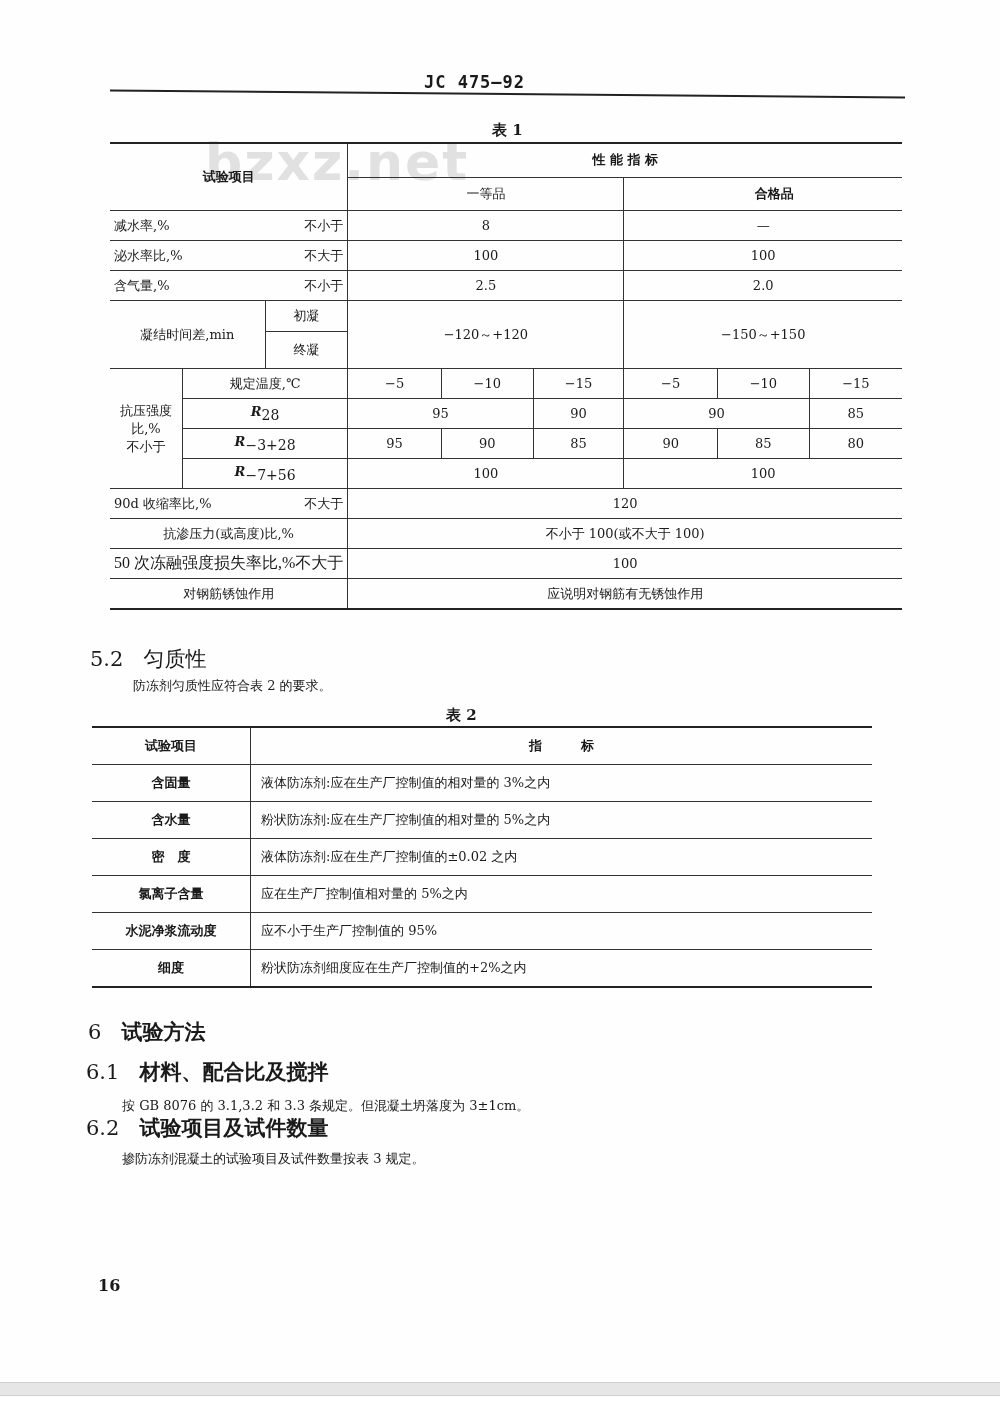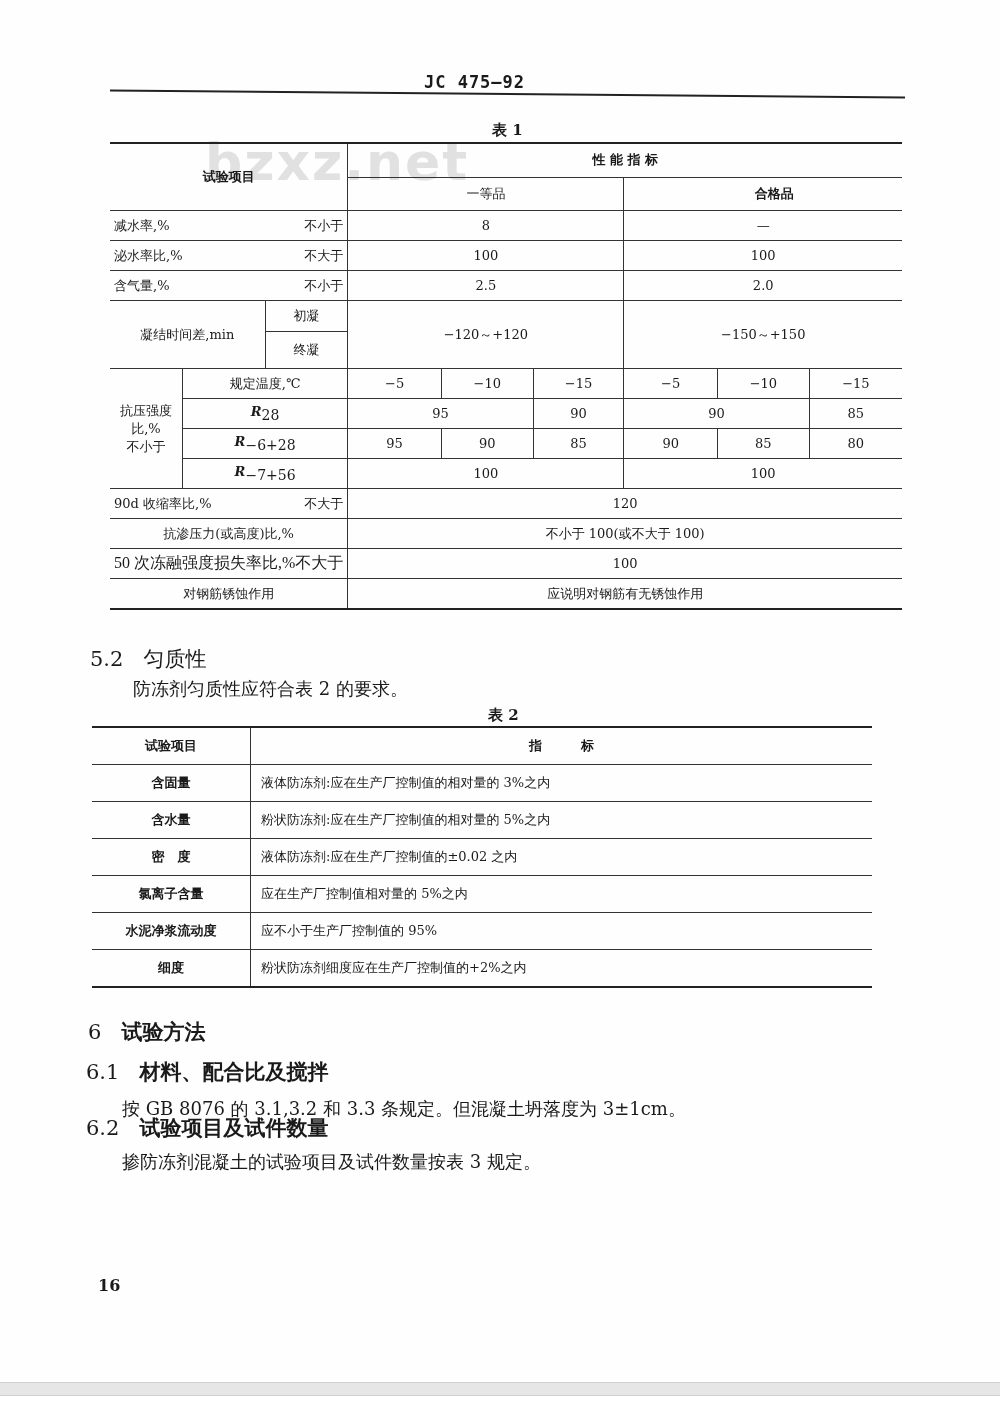--- a/index.html
+++ b/index.html
@@ -19,21 +19,21 @@
   .t1 td.l { text-align:left; border-right:none; }
   .t1 td.r { text-align:right; border-left:none; }
   .t1 tr > td:first-child { border-left:none; }
   .t1 tr > td:last-child { border-right:none; }
   .t2 { left:92px; top:726px; width:780px; border-top:2px solid #222; border-bottom:2px solid #222; }
   .t2 td { height:36px; border-left:none; border-right:none; }
   .t2 td.k { border-right:1px solid #333; width:150px; font-weight:bold; }
   .t2 td.v { text-align:left; padding-left:10px; }
   .sec { position:absolute; font-size:21px; }
   .sec b { font-weight:bold; }
-  .para { position:absolute; font-size:18px; }
+  .para { position:absolute; font-size:13px; }
   .pgnum { position:absolute; left:98px; top:1276px; font-size:16px; font-weight:bold; }
   .footer-bar { position:absolute; left:0; top:1382px; width:1000px; height:12px; background:#e6e6e6; border-top:1px solid #d0d0d0; border-bottom:1px solid #d0d0d0; }
   sub { font-size:14px;text-align:right; }
   .ital { font-style:italic; font-weight:bold; }
 </style>
 </head>
 <body>
 
 <div class="page">
 
@@ -106,21 +106,21 @@
       <td>−15</td>
     </tr>
     <tr>
       <td colspan="2"><span class="ital">R</span><sub>28</sub></td>
       <td colspan="2">95</td>
       <td>90</td>
       <td colspan="2">90</td>
       <td>85</td>
     </tr>
     <tr>
-      <td colspan="2"><span class="ital">R</span><sub>−6+28</sub></td>
+      <td colspan="2"><span class="ital">R</span><sub>−3+28</sub></td>
       <td>95</td>
       <td>90</td>
       <td>85</td>
       <td>90</td>
       <td>85</td>
       <td>80</td>
     </tr>
     <tr>
       <td colspan="2"><span class="ital">R</span><sub>−7+56</sub></td>
       <td colspan="3">100</td>
@@ -145,21 +145,21 @@
     </tr>
   </tbody>
     </table>
 
   <div class="sec" style="left:90px; top:645px;">
     <span>5.2</span>&nbsp;&nbsp;
     <span>匀质性</span>
   </div>
   <div class="para" style="left:133px; top:677px;">防冻剂匀质性应符合表 2 的要求。</div>
 
-  <div class="caption" style="left:488px; top:706px;">表 2</div>
+  <div class="caption" style="left:446px; top:706px;">表 2</div>
 
   <table class="t2">
     <tbody>
         <tr>
       <td class="k">试验项目</td>
       <td style="font-weight:bold;margin-top:40px;">指　　　标</td>
     </tr>
     <tr>
       <td class="k">含固量</td>
       <td class="v">液体防冻剂:应在生产厂控制值的相对量的 3%之内</td>

